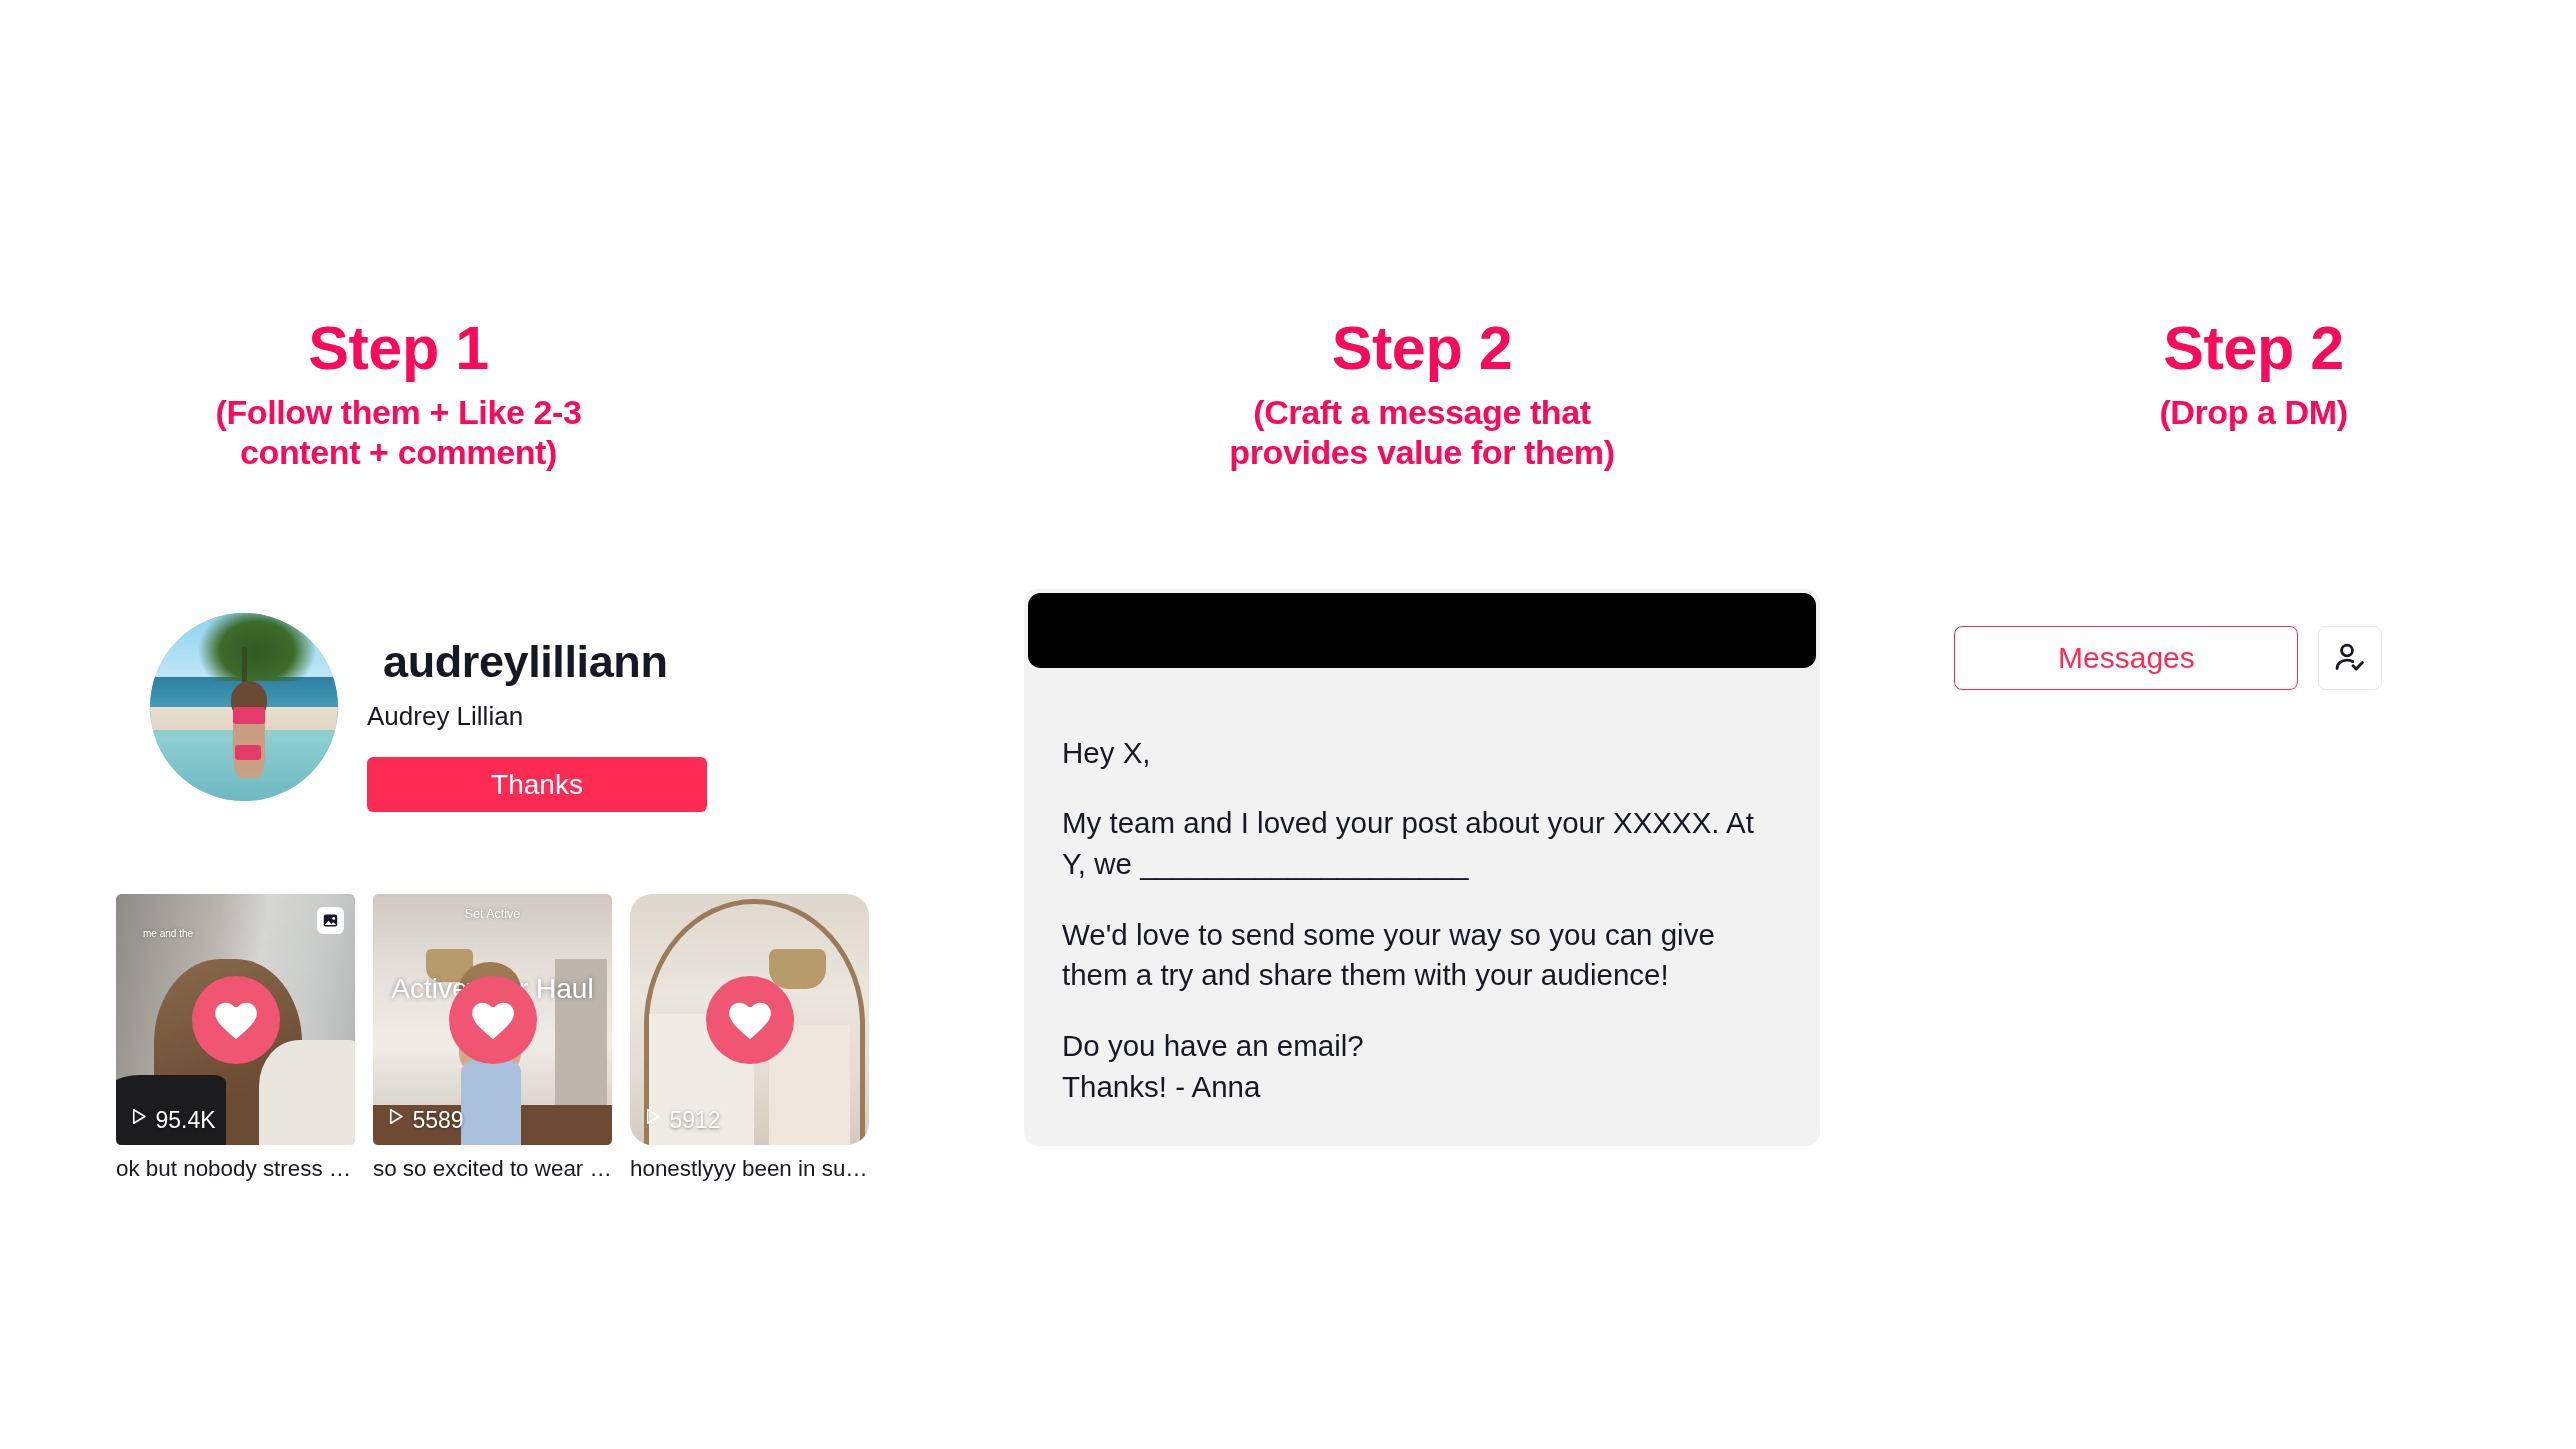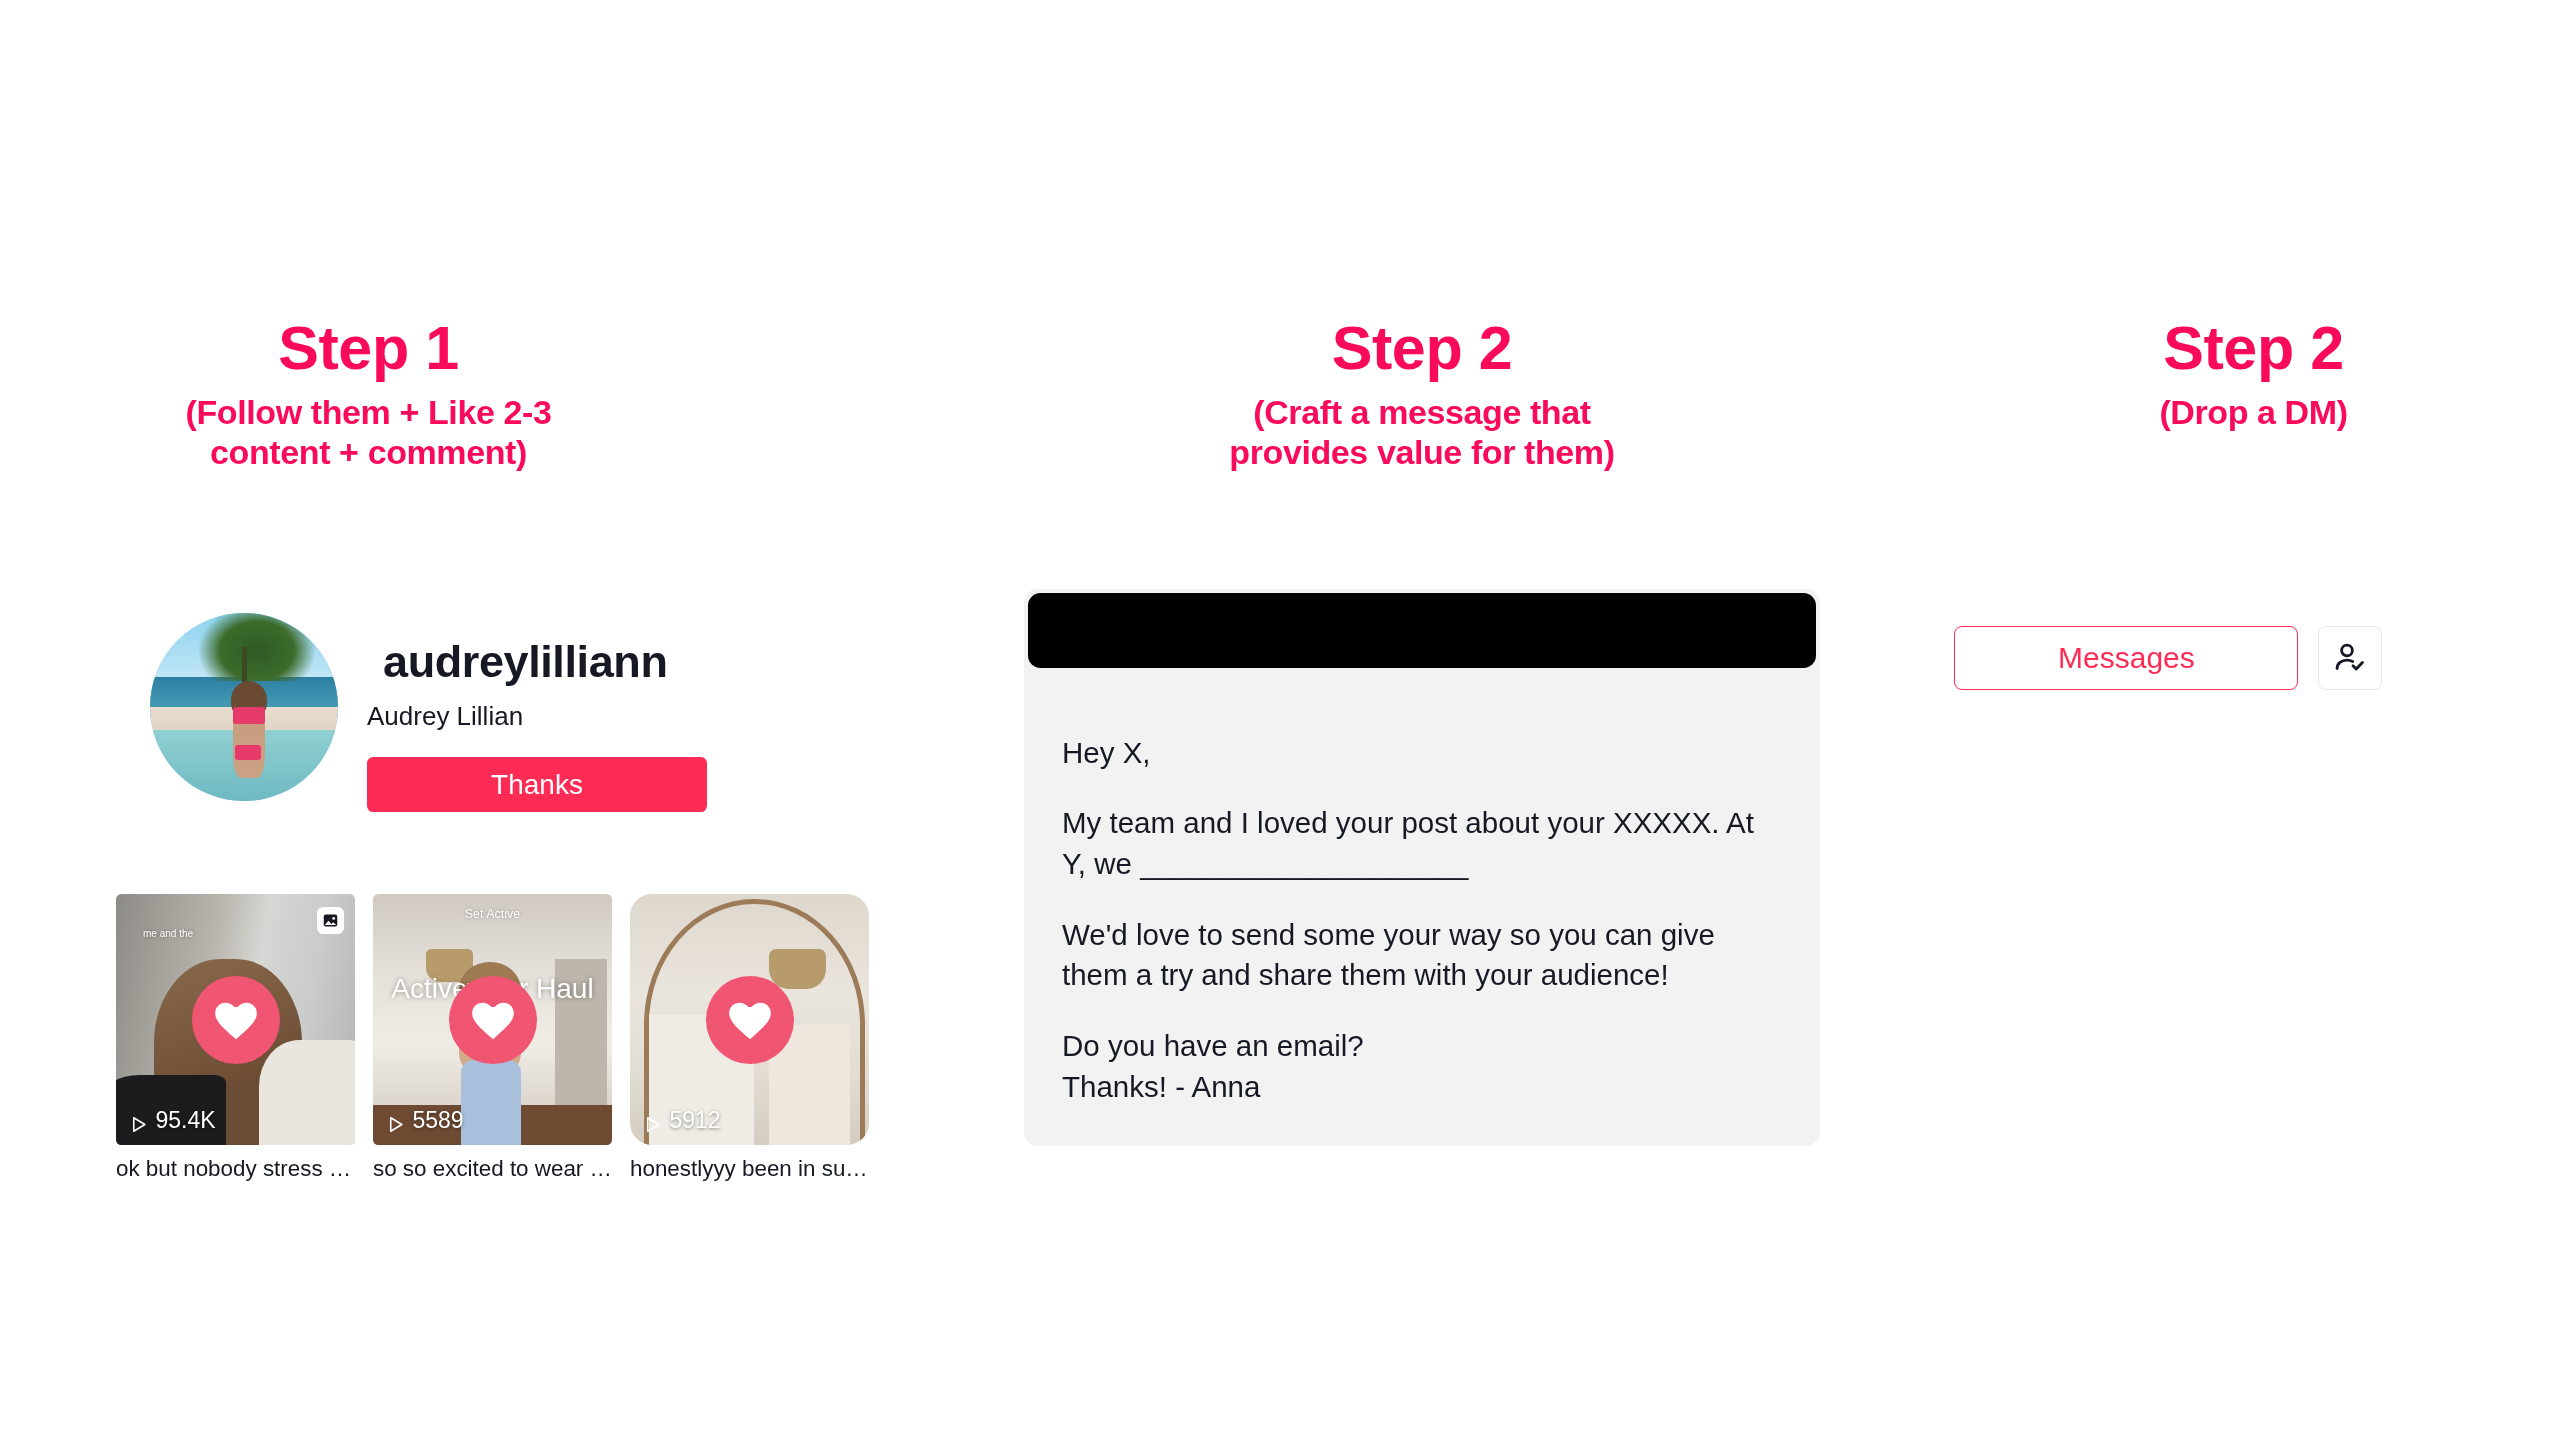--- a/index.html
+++ b/index.html
@@ -30,21 +30,21 @@
     font-weight: 800;
   }
   .step-sub {
     font-size: 34px;
     line-height: 1.18;
     margin: 12.5px 0 0 0;
     font-weight: 800;
   }
 
   
-  #col1 { left: 0; width: 912px; }
+  #col1 { left: 0; width: 912px; padding-left: 30px; }
   #col1 .step-head { width: 501px; margin-left: 118px; padding-top: 318px; }
 
   .profile-row {
     position: absolute;
     left: 150px;
     top: 613px;
     display: flex;
     align-items: flex-start;
     gap: 29px;
   }
@@ -204,21 +204,21 @@
     display: flex;
     align-items: center;
     justify-content: center;
   }
   .photo-badge svg { width: 17px; height: 17px; display:block; }
 
   .views {
     position: absolute;
     left: 12.5px; bottom: 10.7px;
     display: flex;
-    align-items: flex-end;
+    align-items: flex-start;
     gap: 8px;
     color: #ffffff;
     font-size: 23px;
     text-shadow: 0 0.9px 3.6px rgba(0,0,0,.45);
   }
   .views svg { width: 19px; height: 19px; display:block; }
 
   .thumb-caption {
     margin-top: 10.7px;
     font-size: 22.4px;

